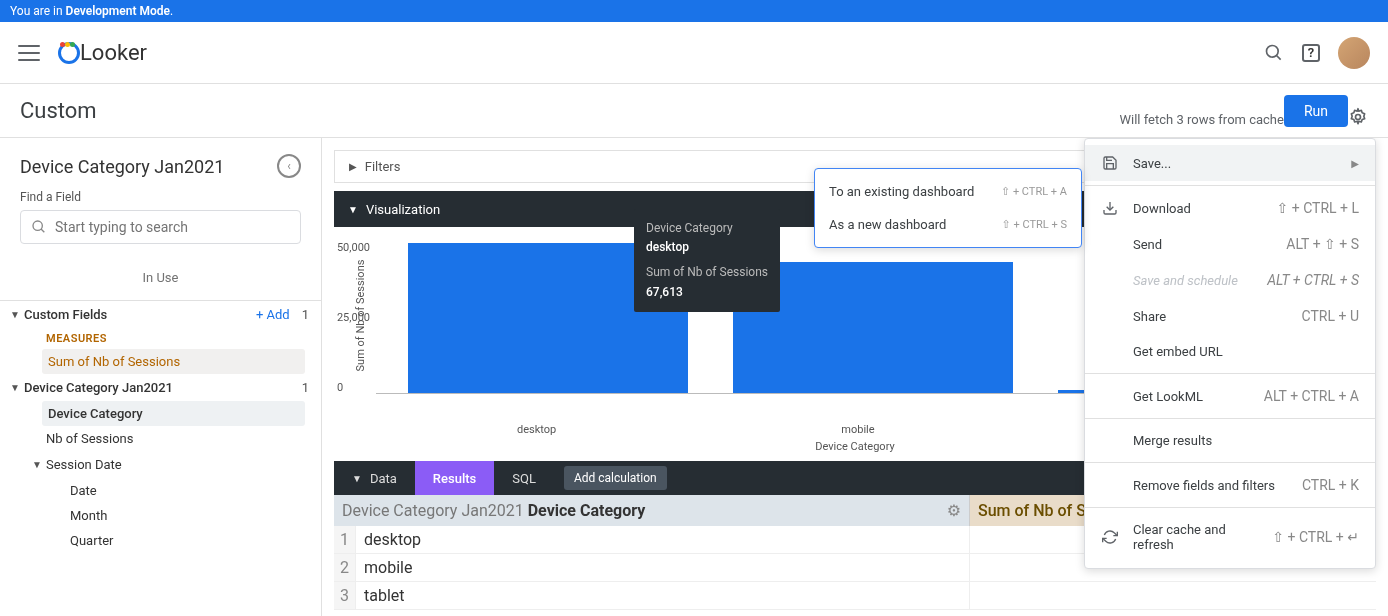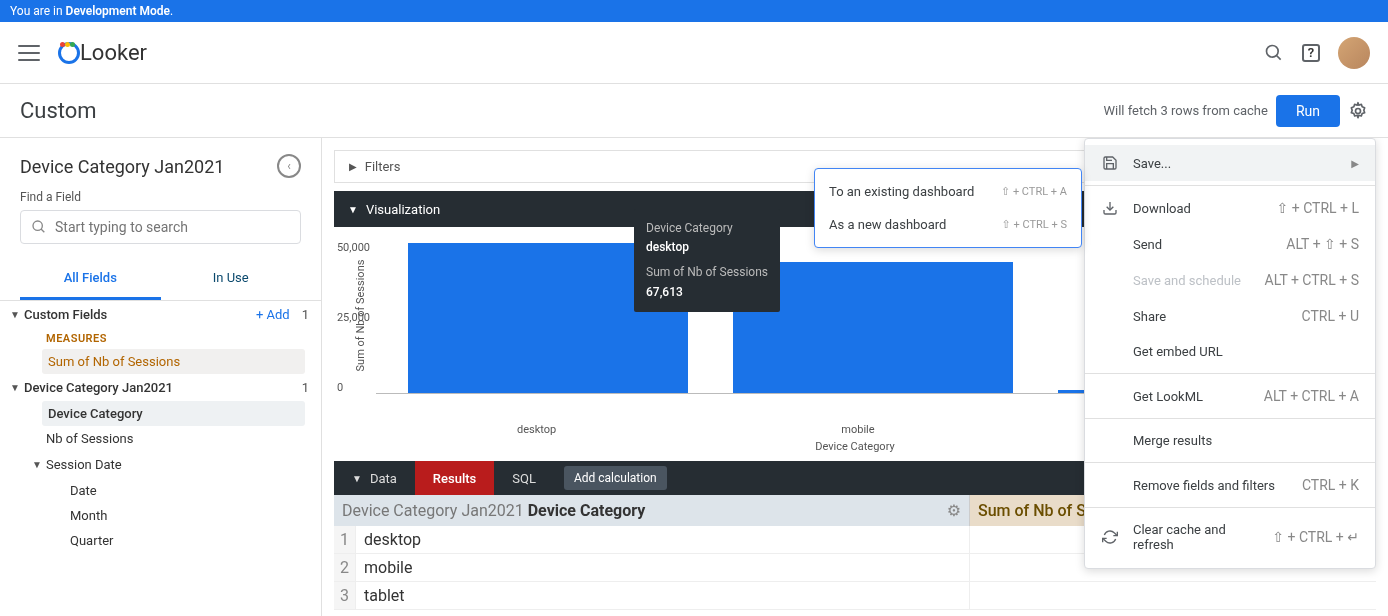--- a/index.html
+++ b/index.html
@@ -17,35 +17,35 @@
 .logo-mark { position:relative; width:18px; height:22px; }
 .logo-mark::before { content:""; position:absolute; bottom:0; left:0; width:16px; height:16px; border:3px solid #1a73e8; border-radius:50%; }
 .logo-mark::after { content:""; position:absolute; top:0; left:2px; width:5px; height:5px; border-radius:50%; background:#ea4335; box-shadow: 5px 0 0 #fbbc04, 10px 0 0 #34a853; }
 .topbar-right { display: flex; align-items: center; gap: 18px; }
 .topbar-icon { color: #5f6368; cursor: pointer; }
 .help-icon { width:18px;height:18px;border:2px solid #5f6368;border-radius:3px;display:flex;align-items:center;justify-content:center;font-weight:600; }
 .avatar { width: 32px; height: 32px; border-radius: 50%; background: linear-gradient(135deg,#d4a574,#b8865e); cursor: pointer; }
 
 .subhead { height: 54px; border-bottom: 1px solid #e0e0e0; display: flex; align-items: center; justify-content: space-between; padding: 0 20px; }
 .subhead h1 { font-size: 22px; font-weight: 400; color: #3c4043; }
-.subhead-right { display: flex; align-items: center; gap: 8px; font-size: 13px; color: #5f6368; }
+.subhead-right { display: flex; align-items: flex-end; gap: 0; font-size: 13px; color: #5f6368; }
 .run-btn { background: #1a73e8; color: #fff; border: none; padding: 8px 20px; border-radius: 4px; font-size: 14px; cursor: pointer; }
 .gear-sub { color:#5f6368; cursor:pointer; }
 
 .workspace { display: flex; height: calc(616px - 22px - 62px - 54px); }
 
 .sidebar { width: 322px; border-right: 1px solid #e0e0e0; overflow-y: auto; }
 .side-head { display: flex; align-items: center; justify-content: space-between; padding: 16px 20px 8px; }
 .side-head h2 { font-size: 18px; font-weight: 400; }
 .clock-icon { width: 24px; height: 24px; border: 2px solid #888; border-radius: 50%; position: relative; cursor:pointer; display:flex;align-items:center;justify-content:center;color:#888;font-size:12px; }
 .find-label { padding: 4px 20px 6px; font-size: 12px; color: #555; }
 .search-box { margin: 0 20px 14px; border: 1px solid #dadce0; border-radius: 4px; display: flex; align-items: center; padding: 8px 10px; gap: 8px; color: #888; }
 .search-input { border: none; outline: none; flex: 1; font-size: 14px; }
 .tabs { display: flex; border-bottom: 1px solid #e0e0e0; padding: 0 20px; }
-.tab { flex: 1; text-align: center; padding: 12px 0; font-size: 13px; color: #0c4a6e; cursor: pointer; border-bottom: 3px solid transparent; }
+.tab { flex: 1; text-align: center; padding: 12px 0; font-size: 13px; color: #737373; cursor: pointer; border-bottom: 3px solid transparent; }
 .tab.active { color: #1a73e8; border-bottom-color: #1a73e8; font-weight: 500; }
 .section-row { display: flex; align-items: center; padding: 6px 12px 6px 10px; font-size: 13px; cursor:pointer; }
 .section-row .caret { width: 14px; font-size: 10px; color: #555; }
 .section-row .name { flex: 1; font-weight: 500; }
 .add-link { color: #1a73e8; font-size: 13px; margin-right: 12px; cursor:pointer; }
 .count { color: #555; }
 .sub-label { padding: 4px 0 4px 46px; font-size: 11px; color: #b26500; letter-spacing: 0.5px; font-weight: 600; }
 .sub-label.dim { color: #555; }
 .field-item { padding: 5px 0 5px 46px; font-size: 13px; cursor: pointer; }
 .field-item.measure { color: #b26500; background: #f1f0ef; border-radius:3px; margin: 0 16px 0 42px; padding-left:6px; }
@@ -71,40 +71,40 @@
 .bar { background:#1a73e8; width:100%; max-width:280px; }
 .x-labels { display:flex; padding:4px 30px 0 36px; }
 .x-label { flex:1; text-align:center; font-size:11px; color:#555; }
 .x-title { text-align:center; font-size:11px; color:#555; margin-top:4px; }
 
 .tooltip { position:absolute; background:#262d33; color:#fff; padding:10px 12px; border-radius:2px; font-size:12px; line-height:1.6; pointer-events:none; z-index:5; }
 .tooltip .tt-dim { color:#bbb; }
 
 .data-bar { background:#262d33; color:#fff; margin:0 12px; display:flex; align-items:center; height:34px; }
 .data-tab { padding:0 18px; height:100%; display:flex;align-items:center; font-size:13px; cursor:pointer; color:#ddd; }
-.data-tab.active { background:#b91c1c; font-weight:500; color:#fff; }
+.data-tab.active { background:#8b5cf6; font-weight:500; color:#fff; }
 .add-calc { background:#4a5560; color:#fff; font-size:12px; padding:5px 10px; border-radius:3px; margin-left:10px; cursor:pointer; }
 
 .data-table { margin:0 12px; font-size:16px; }
 .dt-head { display:flex; background:#dde4ea; }
 .dt-h1 { flex:0 0 636px; padding:6px 8px; display:flex; align-items:center; justify-content:space-between; border-right:1px solid #ccc; }
 .dt-h1 .light { color:#777; font-weight:400; }
 .dt-h2 { flex:1; padding:6px 8px; background:#e9dcc9; color:#6b4e00; font-weight:500; }
 .dt-gear { color:#888; cursor:pointer; }
 .dt-row { display:flex; border-bottom:1px solid #eee; }
 .dt-idx { width:22px; text-align:center; padding:4px 0; background:#f5f5f5; color:#888; border-right:1px solid #eee; }
 .dt-c1 { flex:0 0 614px; padding:4px 8px; border-right:1px solid #eee; }
 .dt-c2 { flex:1; padding:4px 8px; }
 
 
 .menu-panel { position:absolute; background:#fff; border:1px solid #dadce0; border-radius:4px; box-shadow:0 2px 10px rgba(0,0,0,0.15); z-index:20; font-size:13px; }
 .gear-menu { top:0; right:12px; width:292px; padding:6px 0; }
 .menu-item { display:flex; align-items:center; padding:10px 16px; cursor:pointer; gap:14px; color:#3c4043; }
 .menu-item.hover { background:#f1f3f4; }
-.menu-item.disabled { color:#bdc1c6; }
+.menu-item.disabled { color:#bdc1c6;font-style:italic; }
 .menu-item .mi-icon { width:18px; display:flex;align-items:center;justify-content:center;color:#5f6368; }
 .menu-item .mi-label { flex:1; }
 .menu-item .mi-key { font-size:14px; color:#888; }
 .menu-item .mi-caret { color:#888; font-size:10px; }
 .menu-sep { height:1px; background:#e0e0e0; margin:4px 0; }
 
 .save-sub { top:30px; right:306px; width:268px; padding:6px 0; border:1px solid #4285f4; }
 .save-sub .menu-item { padding:9px 14px; justify-content:space-between; }
 .save-sub .mi-key { font-size:11px; color:#999; }
 
@@ -165,21 +165,20 @@
     </div>
     <div class="find-label">Find a Field</div>
     <div class="search-box">
       <svg width="16" height="16" viewBox="0 0 24 24" fill="none" stroke="#888" stroke-width="2">
           <circle cx="10" cy="10" r="7"></circle>
           <line x1="20" y1="20" x2="15" y2="15"></line>
         </svg>
       <input class="search-input" placeholder="Start typing to search" style="">
     </div>
     <div class="tabs">
-      <div class="tab active">All Fields</div>
       <div class="tab">In Use</div>
     </div>
 
     <div class="section-row">
       <span class="caret">▼</span>
       <span class="name">Custom Fields</span>
       <span class="add-link">+  Add</span>
       <span class="count">1</span>
     </div>
     <div class="sub-label">MEASURES</div>

